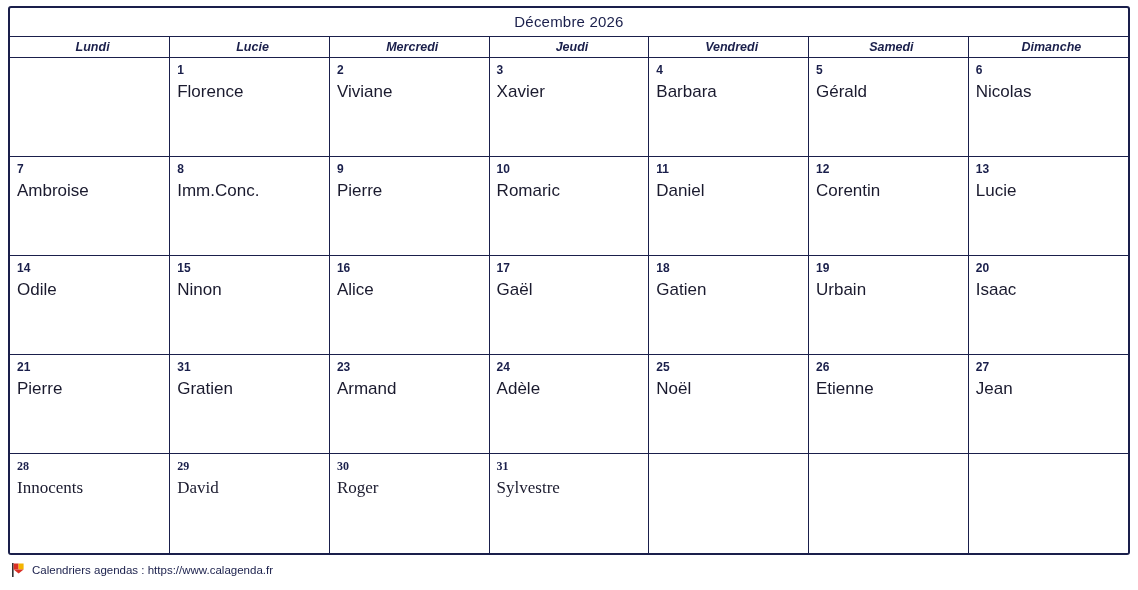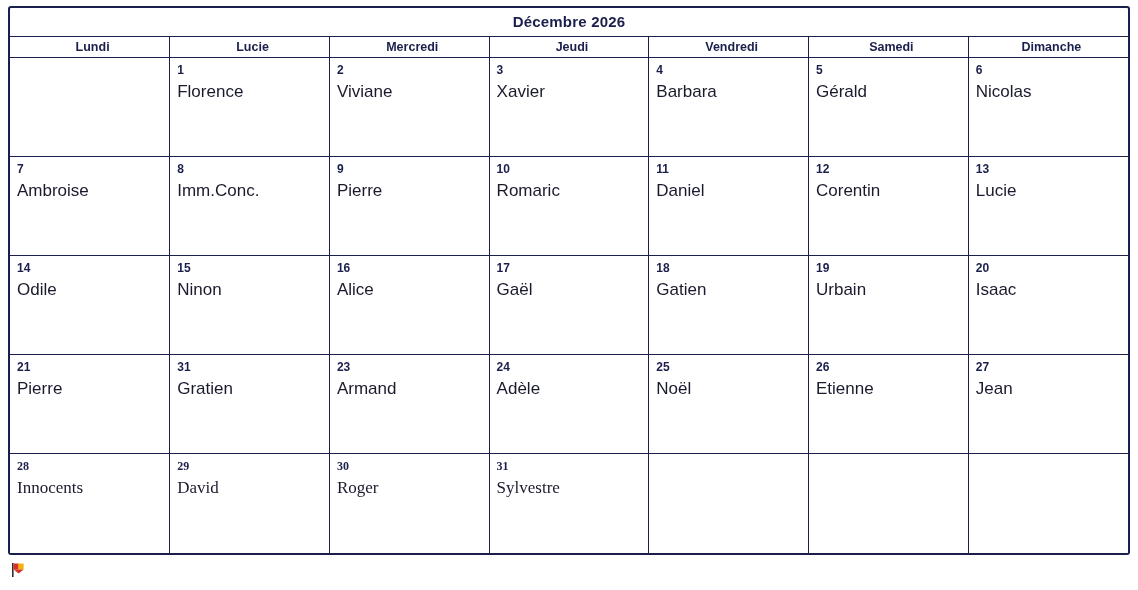--- a/index.html
+++ b/index.html
@@ -23,40 +23,41 @@
   .calendar-frame {
     border: 2px solid #1a1f4b;
     border-radius: 3px;
     width: 1122px;
     box-sizing: border-box;
     overflow: hidden;
   }
   .title-bar {
     text-align: center;
     font-size: 15px;
-    font-weight: bold;
+    font-weight: normal;
     color: #1a1f4b;
     padding: 5px 0 6px 0;
     letter-spacing: 0.2px;
   }
   table.cal {
     border-collapse: collapse;
     width: 100%;
     table-layout: fixed;
   }
   table.cal th {
     border: 1px solid #1a1f4b;
     border-left: none;
     border-right: 1px solid #1a1f4b;
     font-size: 12.5px;
     font-weight: bold;
     color: #1a1f4b;
     height: 17px;
     padding: 1px 0 2px 6px;
     text-align: center;
+    font-style: italic;
   }
   table.cal th:last-child { border-right: none; border-radius: 10px; }
   table.cal td {
     border: 1px solid #1a1f4b;
     border-bottom: 1px solid #1a1f4b;
     border-left: none;
     height: 99px;
     vertical-align: top;
     padding: 5px 7px 0 7px;
     box-sizing: border-box;
@@ -273,15 +274,16 @@
 
   <div class="footer">
     <span class="flag-icon">
       <svg width="13" height="14" viewBox="0 0 13 14" xmlns="http://www.w3.org/2000/svg">
         <rect x="0" y="0" width="1.6" height="14" fill="#333333"></rect>
         <rect x="1.6" y="0.5" width="5" height="6" fill="#d93025"></rect>
         <rect x="6.6" y="0.5" width="5" height="6" fill="#f4b400"></rect>
         <path d="M1.6 6.5 L11.6 6.5 L6.6 10.5 Z" fill="#d93025"></path>
       </svg>
     </span>
+    <span class="footer-text">Calendriers agendas : https://www.calagenda.fr</span>
   </div>
 
 </div>
 
 </body></html>

